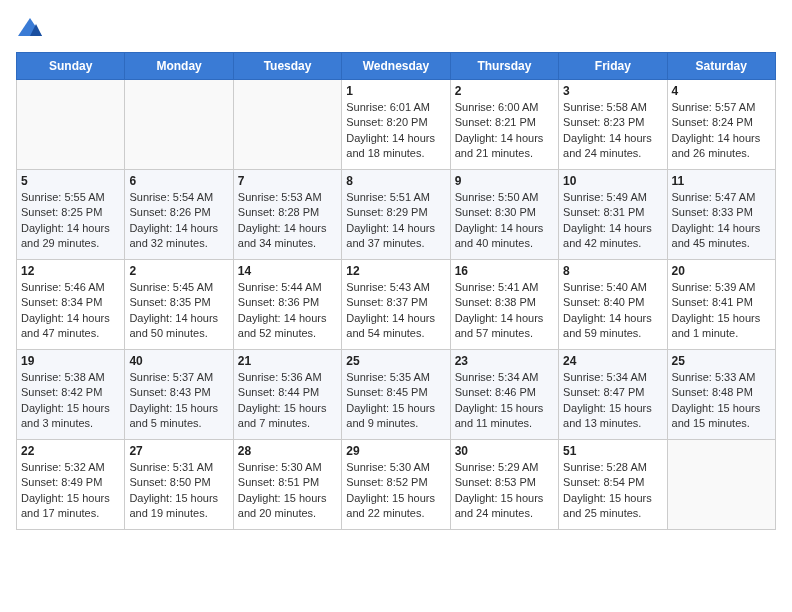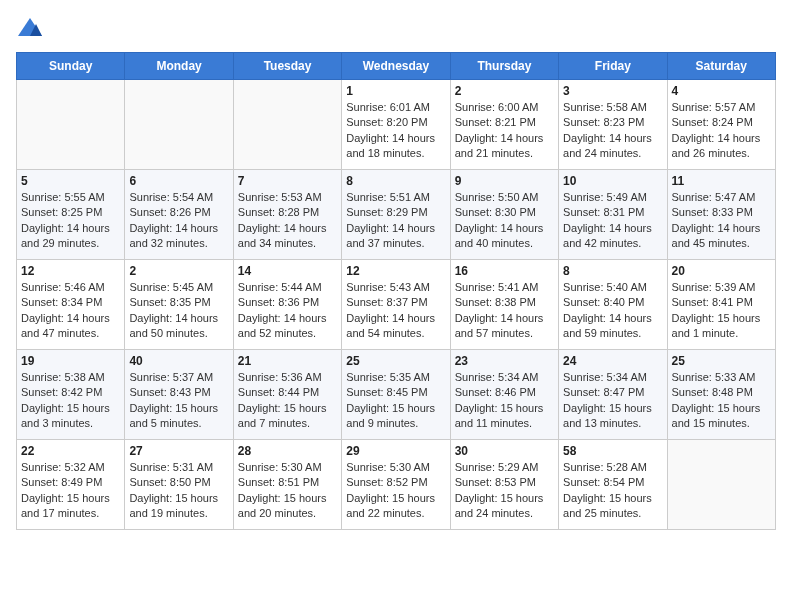--- a/index.html
+++ b/index.html
@@ -247,19 +247,19 @@
         </td>
         <td>
           <div class="day-number">29</div>
           <div class="day-info">Sunrise: 5:30 AM<br>Sunset: 8:52 PM<br>Daylight: 15 hours and 22 minutes.</div>
         </td>
         <td>
           <div class="day-number">30</div>
           <div class="day-info">Sunrise: 5:29 AM<br>Sunset: 8:53 PM<br>Daylight: 15 hours and 24 minutes.</div>
         </td>
         <td>
-          <div class="day-number">58</div>
+          <div class="day-number">51</div>
           <div class="day-info">Sunrise: 5:28 AM<br>Sunset: 8:54 PM<br>Daylight: 15 hours and 25 minutes.</div>
         </td>
         <td class="empty"></td>
       </tr>
     </tbody>
 </table>
 
 </body></html>

